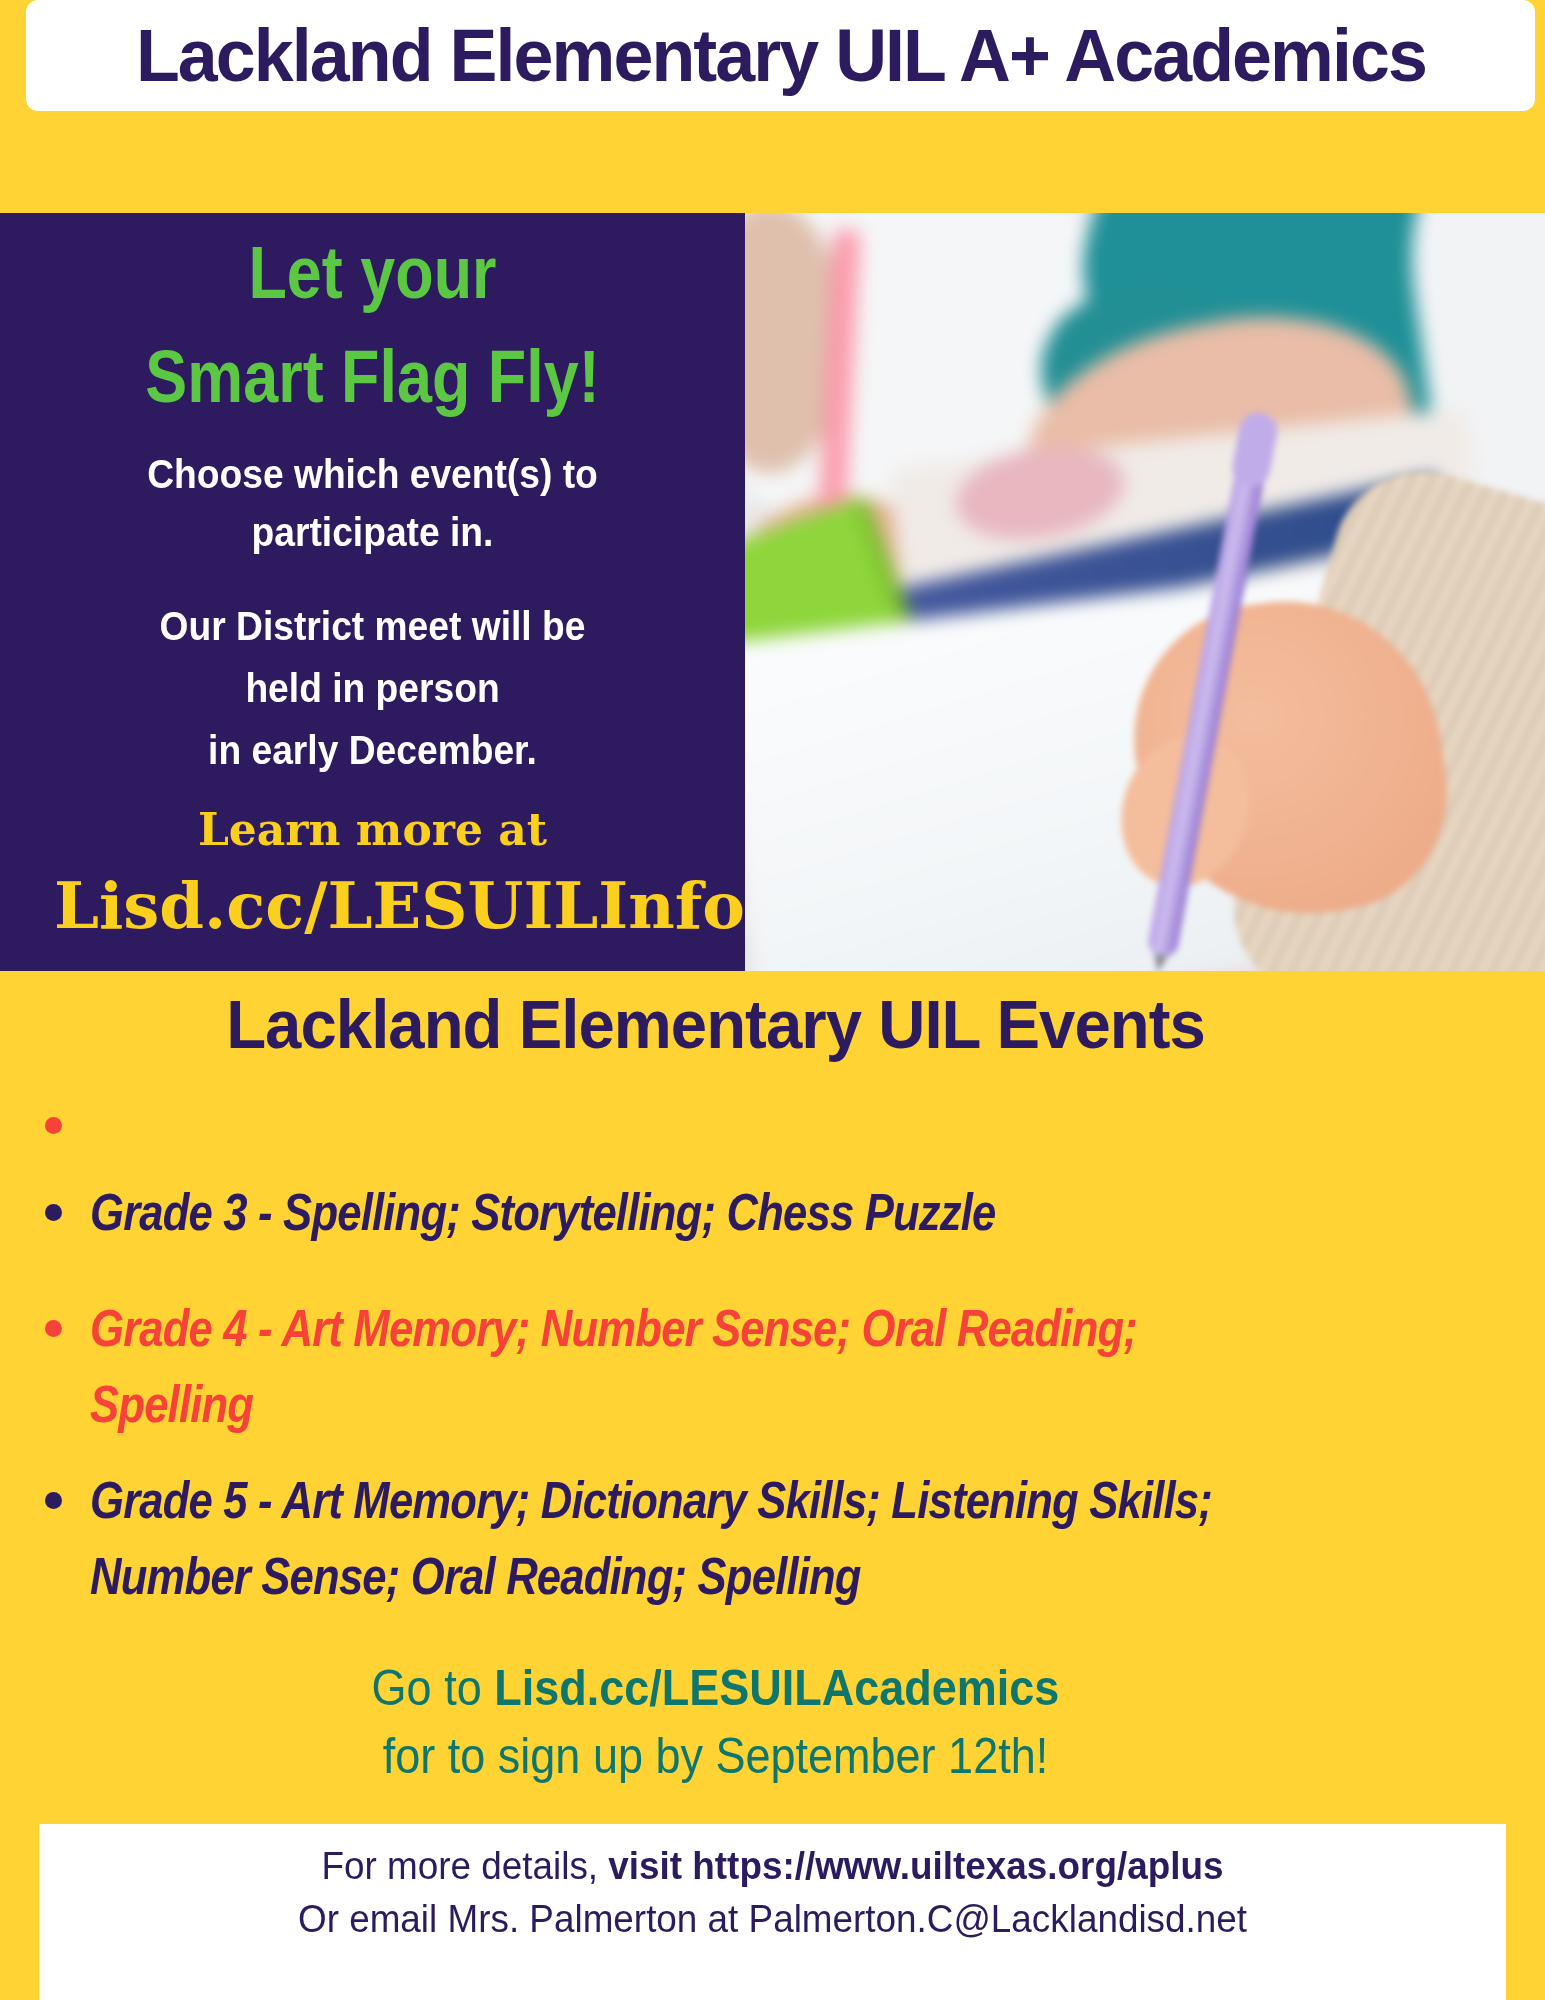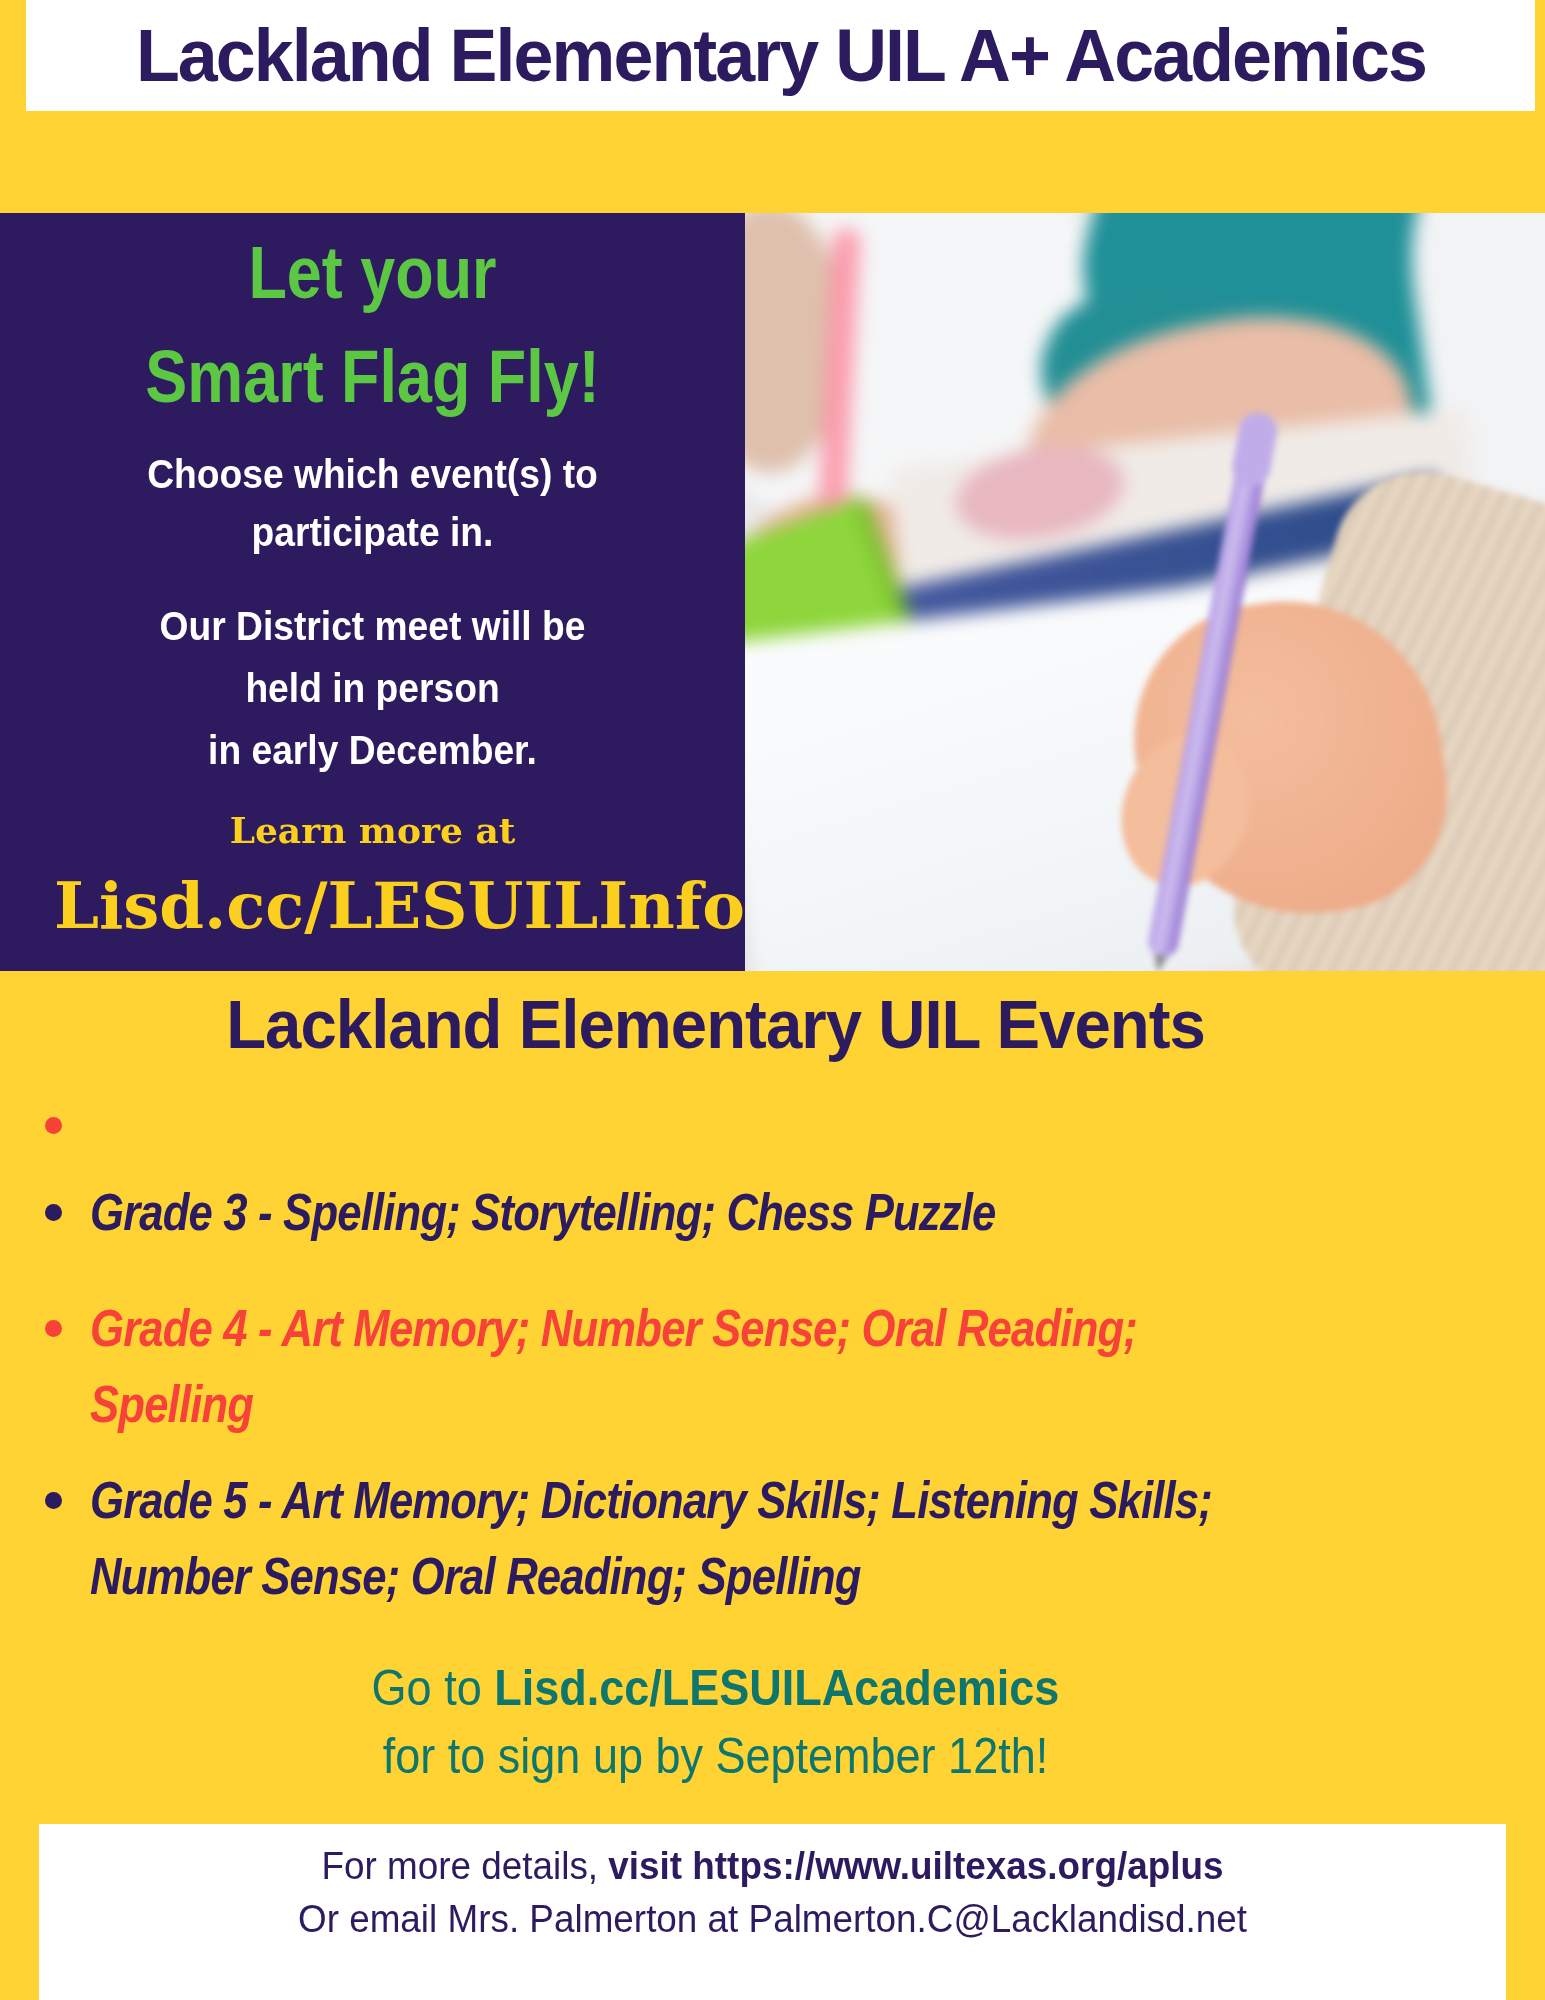--- a/index.html
+++ b/index.html
@@ -1,21 +1,21 @@
 <!DOCTYPE html>
 <html><head>
 <meta charset="utf-8">
 <style>
   html,body{margin:0;padding:0;background:#888;}
   .page{position:relative;width:1545px;height:2000px;background:#FFD333;overflow:hidden;
         font-family:"Liberation Sans",sans-serif;}
 
   
   .top-banner{position:absolute;left:26px;right:10px;top:0;height:111px;background:#ffffff;
-              display:flex;align-items:center;justify-content:center;}
+              display:flex;align-items:center;justify-content:center;border-radius:12px;}
   .top-title{font-size:74px;font-weight:bold;color:#2D1B60;letter-spacing:-2px;white-space:pre;
              transform:scaleX(.97);}
 
   
   .grades-row{position:absolute;left:0;right:0;top:111px;height:102px;}
   .grades-row .sub{position:absolute;top:0;line-height:102px;font-size:58px;font-weight:bold;
                    color:#F7423A;white-space:pre;transform:scaleX(.88);transform-origin:left center;}
   .grades-label{left:230px;}
   .open-label{left:755px;}
 
@@ -25,21 +25,21 @@
          text-align:center;color:#fff;padding-top:8px;box-sizing:border-box;}
   .line{display:block;white-space:pre;}
   .green-head .line{font-size:74px;font-weight:bold;color:#5BC743;line-height:104px;
                     transform:scaleX(.85);}
   .panel-p{margin-top:16px;}
   .panel-p .line{font-size:40px;font-weight:bold;line-height:58px;transform:scaleX(.93);}
   .panel-p2{margin-top:34px;}
   .panel-p2 .line{line-height:62px;}
   .learn{margin-top:12px;font-family:"DejaVu Serif","Liberation Serif",serif;color:#FBCF1E;
          font-weight:bold;}
-  .learn .l1{font-size:36px;line-height:74px;}
+  .learn .l1{font-size:44px;line-height:74px;}
   .learn .l2{font-size:64px;line-height:78px;text-align:right;}
 
   
   .photo{position:absolute;left:745px;top:0;width:800px;height:758px;overflow:hidden;
          background:linear-gradient(165deg,#f2f3f4 0%,#eaeaeb 30%,#efece6 62%,#ece6dc 100%);}
   .photo div{position:absolute;}
   .p-blur{inset:-20px;filter:blur(9px);}
   .p-fg{inset:0;filter:blur(3px);}
   .p-shirt-tl{left:-30px;top:-30px;width:430px;height:380px;background:#f5f6f7;border-radius:45%;}
   .p-skin-arm-tl{left:-30px;top:10px;width:150px;height:270px;background:#dfc0ad;border-radius:50%;}

